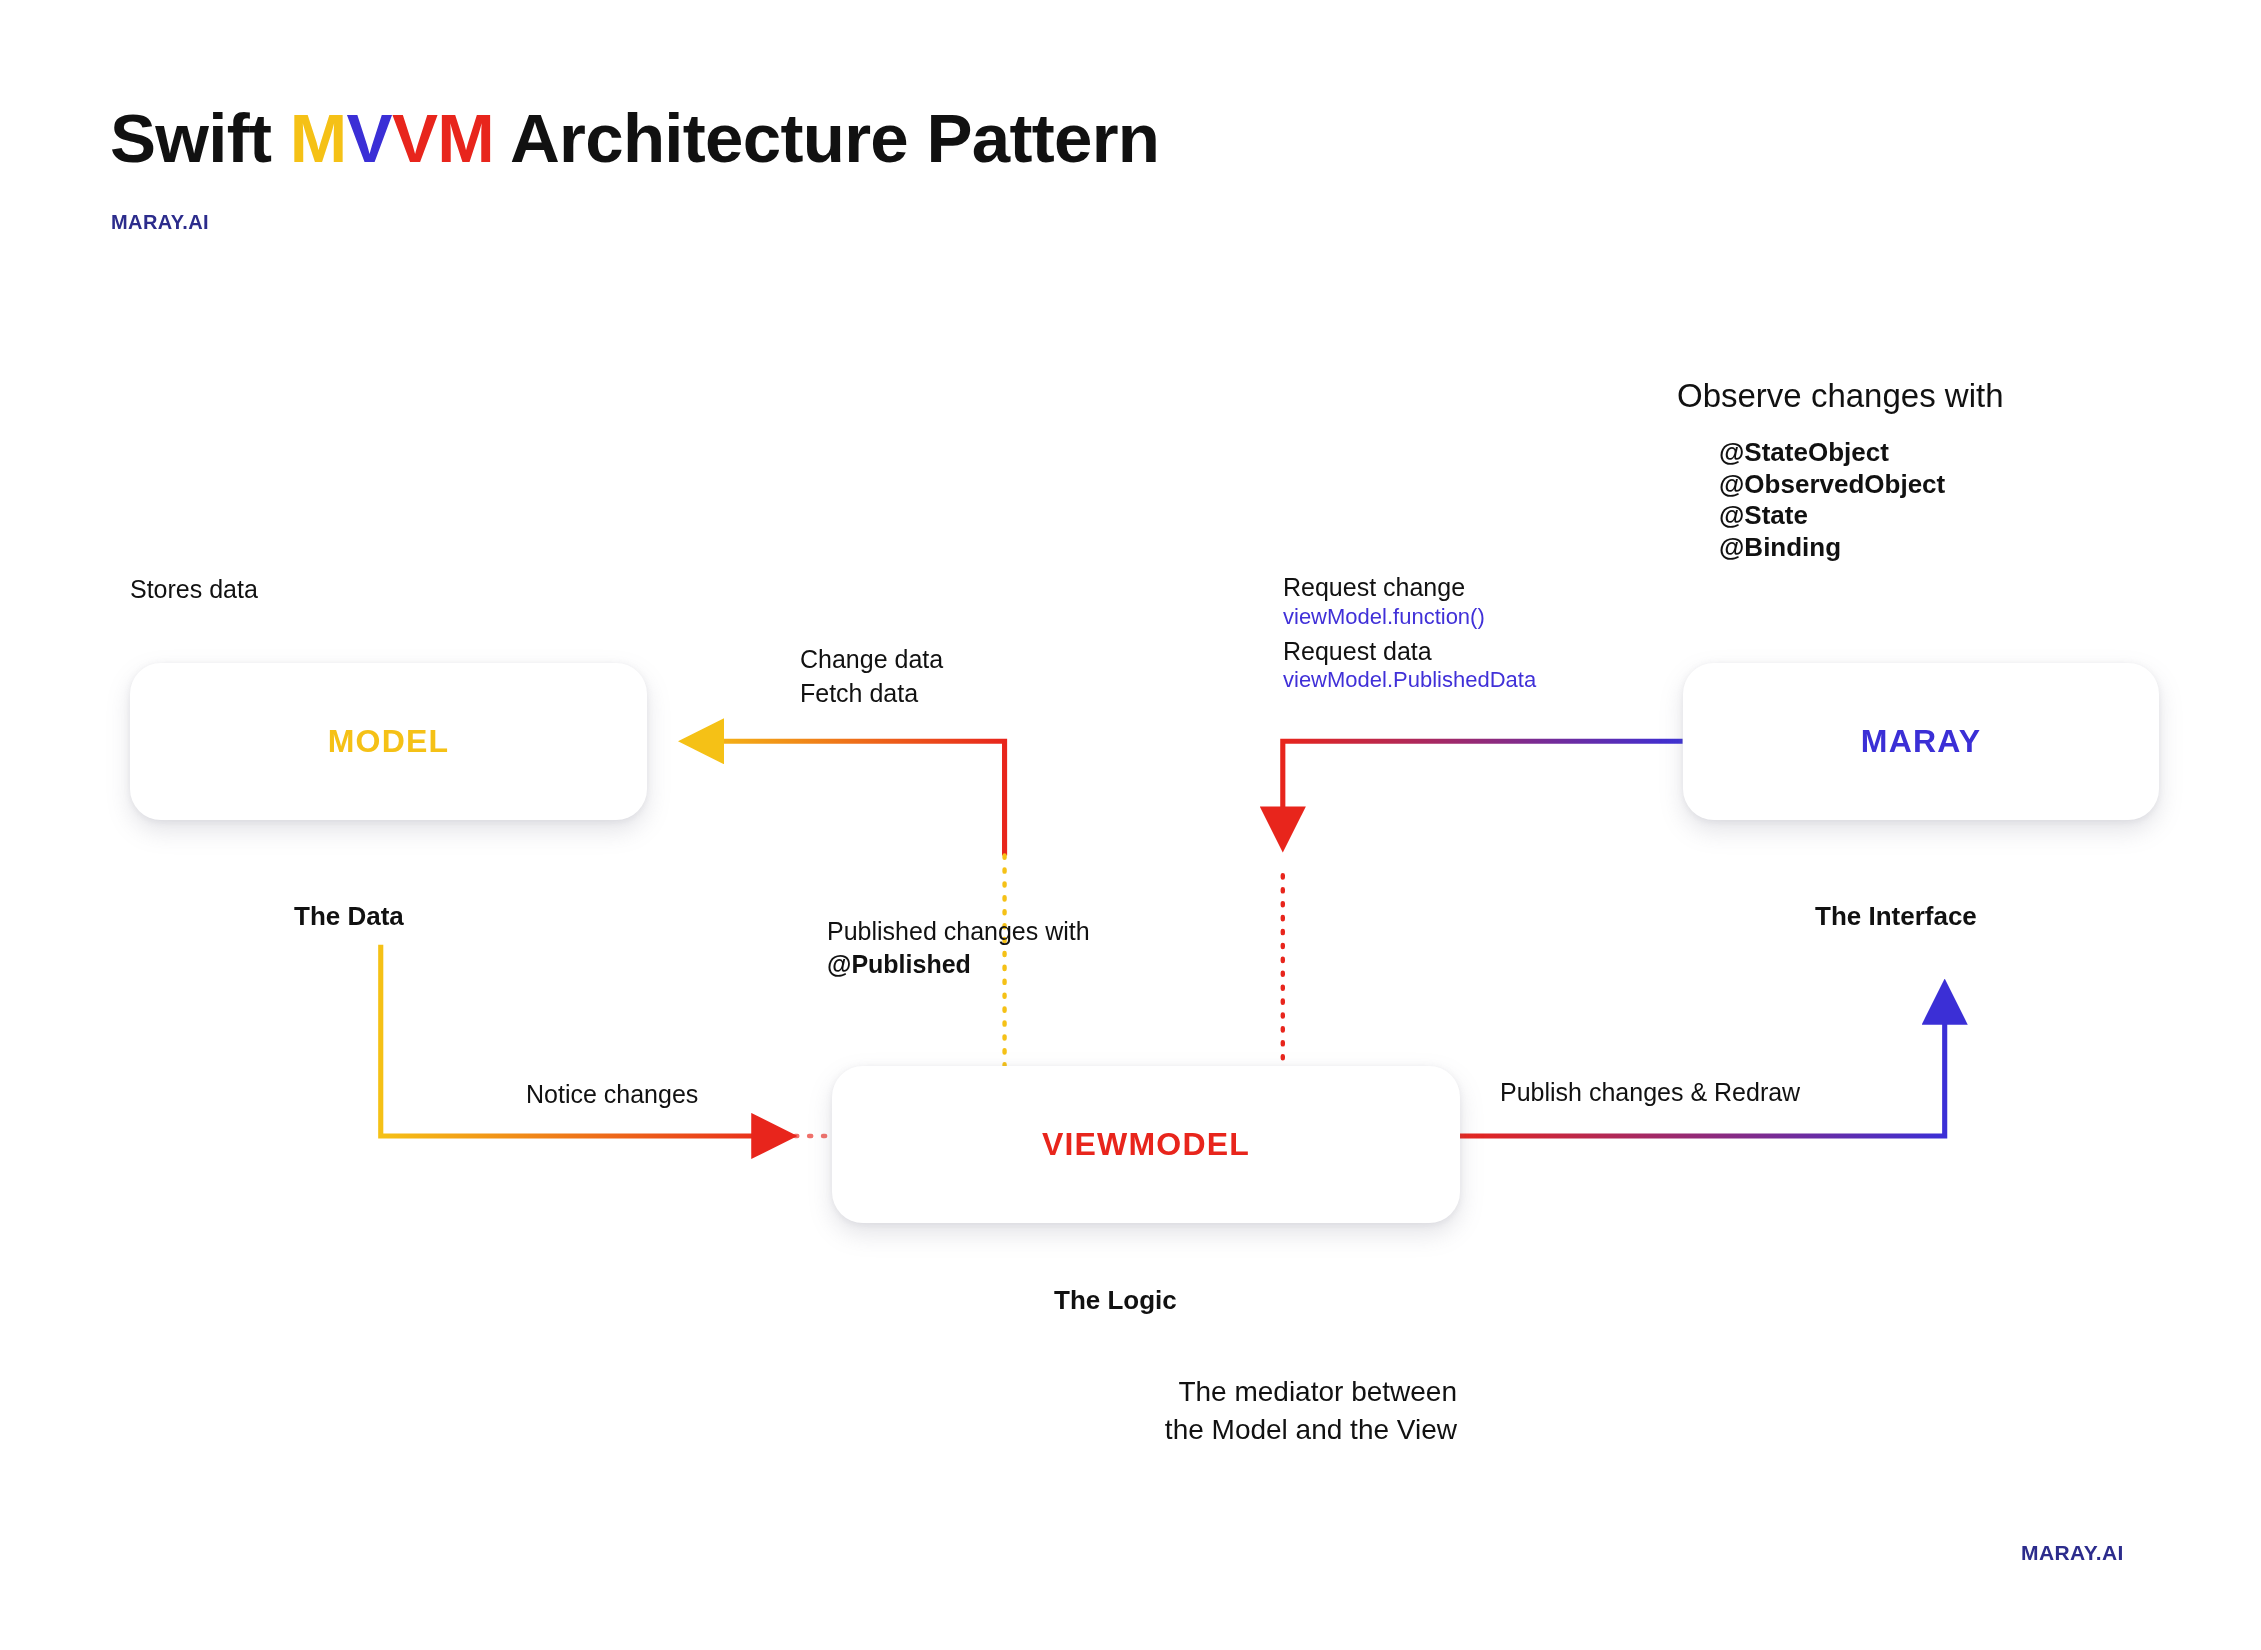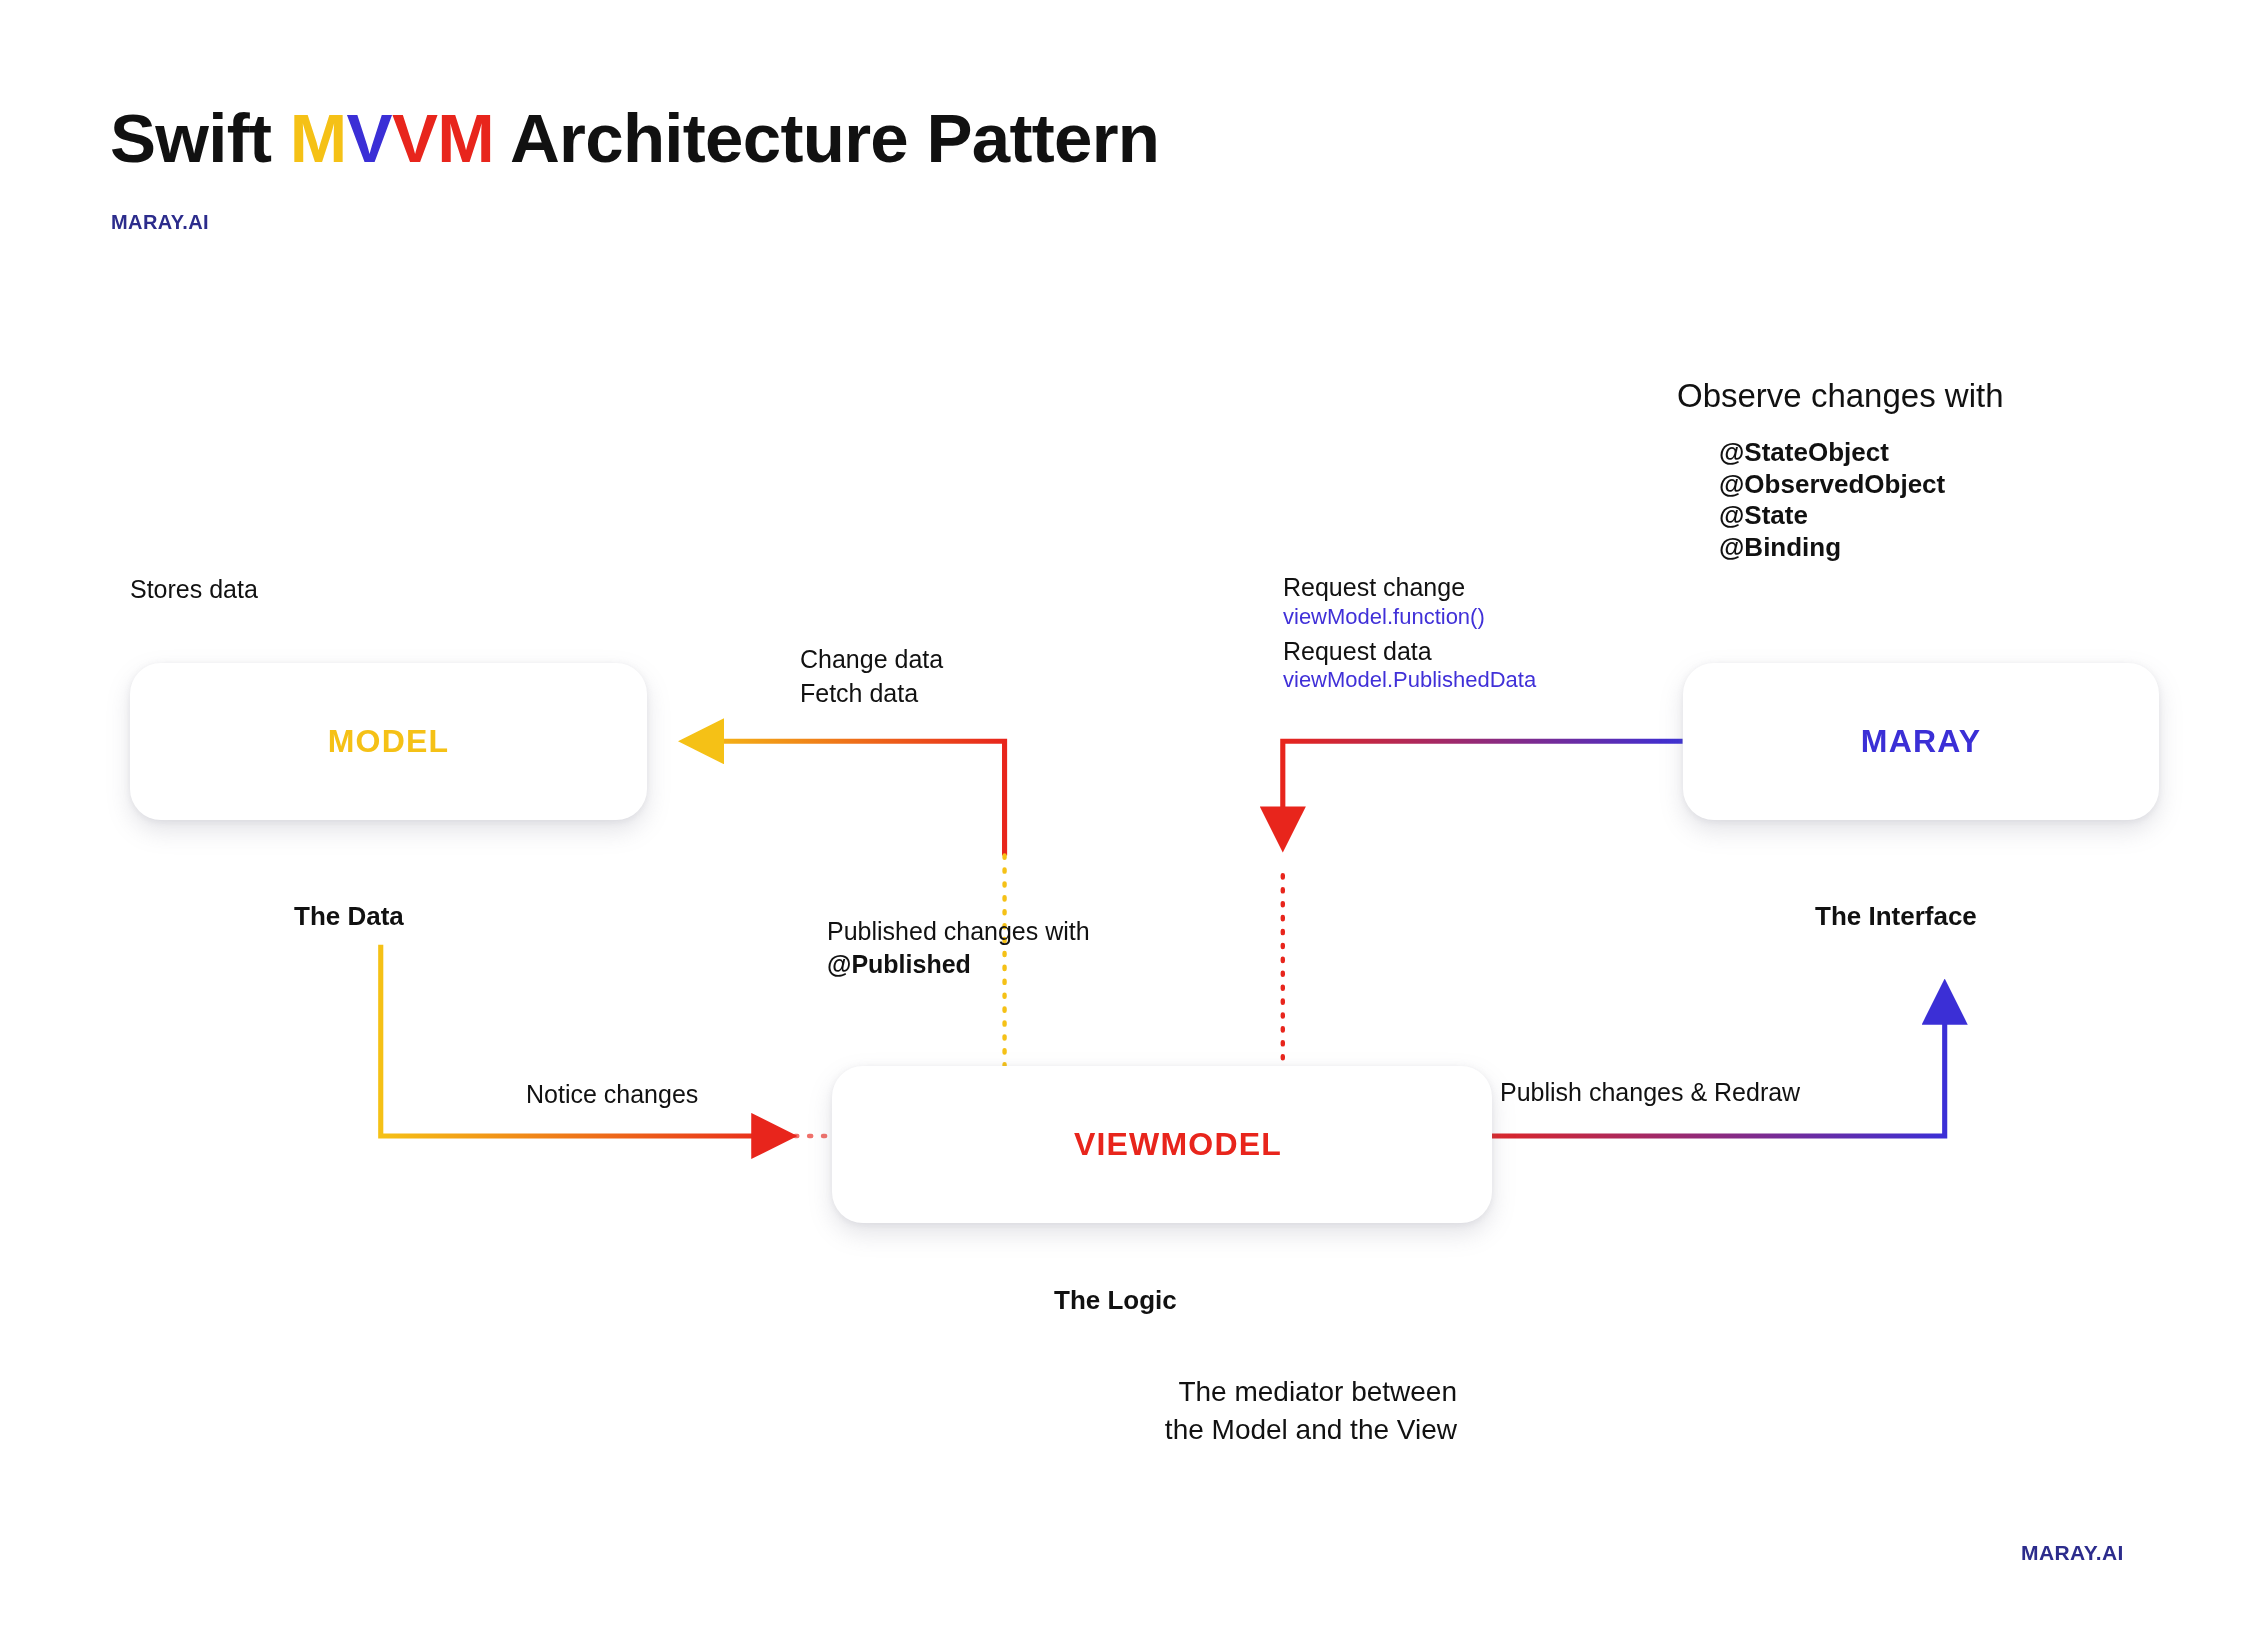--- a/index.html
+++ b/index.html
@@ -65,21 +65,20 @@
     left: 130px; top: 663px; width: 517px; height: 157px;
     color: #F5C116;
   }
   #box-view {
     left: 1683px; top: 663px; width: 476px; height: 157px;
     color: #3B2FD6;
   }
   #box-viewmodel {
     left: 832px; top: 1066px; width: 628px; height: 157px;
     color: #E8251C;
-    padding-left: 32px;
   }
 
   
   .cap {
     font-size: 25px;
     color: #111111;
     line-height: 1.3;
     white-space: pre-line;
   }
   .cap-bold {

